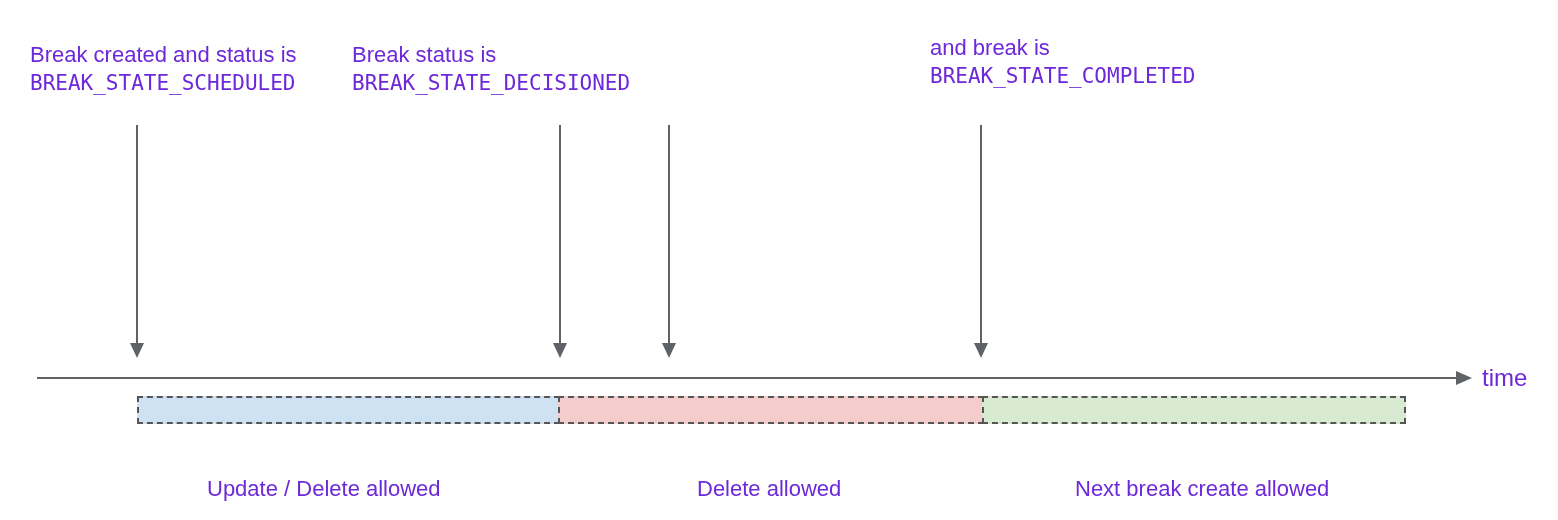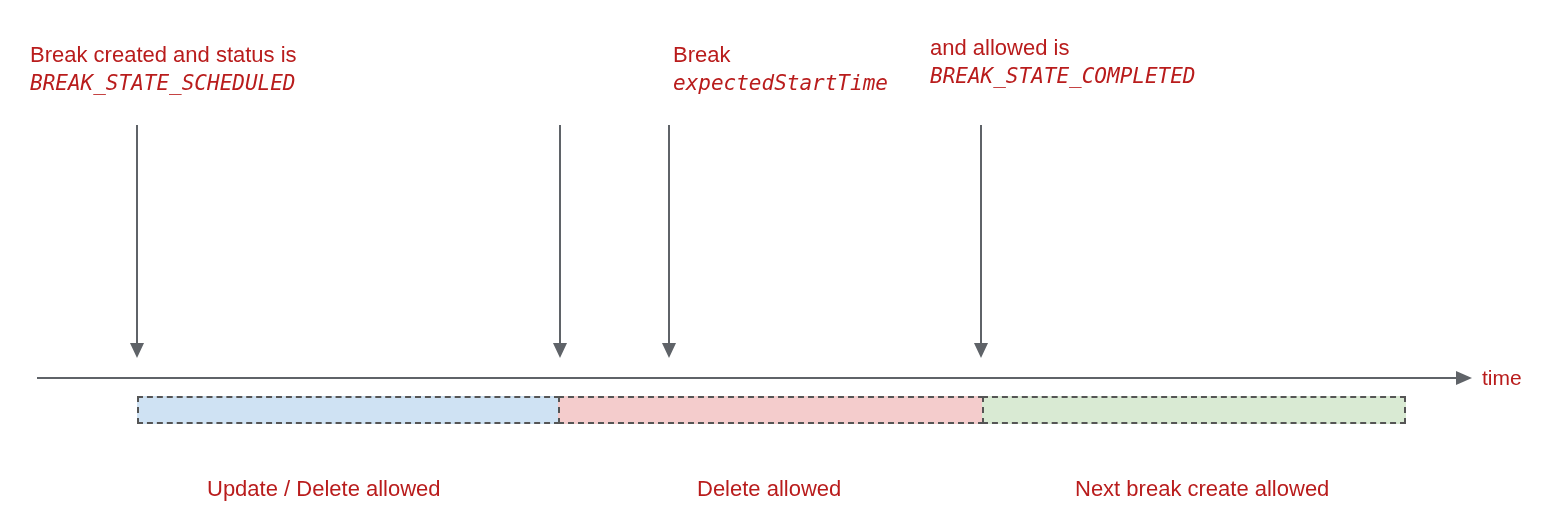--- a/index.html
+++ b/index.html
@@ -7,32 +7,31 @@
     padding: 0;
     background: #ffffff;
   }
   .canvas {
     position: relative;
     width: 1558px;
     height: 520px;
     background: #ffffff;
     overflow: hidden;
     font-family: "Liberation Sans", sans-serif;
-    color: #b91c1c;
+    color: #6d28d9;
   }
   .annotation {
     position: absolute;
     font-size: 22px;
     line-height: 29px;
     white-space: nowrap;
   }
   .annotation .mono {
     font-family: "DejaVu Sans Mono", monospace;
     font-size: 21px;
-    font-style: italic;
   }
   .event-arrow {
     position: absolute;
     top: 125px;
     width: 14px;
     height: 233px;
   }
   .event-arrow .shaft {
     position: absolute;
     left: 6px;
@@ -66,21 +65,21 @@
     width: 0;
     height: 0;
     border-top: 7px solid transparent;
     border-bottom: 7px solid transparent;
     border-left: 16px solid #5f6368;
   }
   .time-label {
     position: absolute;
     left: 1482px;
     top: 364px;
-    font-size: 21px;
+    font-size: 24px;
     line-height: 27px;
   }
   .segment {
     position: absolute;
     top: 396px;
     height: 28px;
     box-sizing: border-box;
     border: 2px dashed #555555;
   }
   .segment-label {
@@ -94,28 +93,28 @@
 </head>
 <body>
 
 <div class="canvas">
 
   <div class="annotation" style="left:30px; top:40px">
     <div>Break created and status is</div>
     <div class="mono">BREAK_STATE_SCHEDULED</div>
   </div>
 
-
-  <div class="annotation" style="left:673px; top:40px">
-    <div>Break</div>
-    <div class="mono">expectedStartTime</div>
+  <div class="annotation" style="left:352px; top:40px">
+    <div>Break status is</div>
+    <div class="mono">BREAK_STATE_DECISIONED</div>
   </div>
 
+
   <div class="annotation" style="left:930px; top:33px">
-    <div>and allowed is</div>
+    <div>and break is</div>
     <div class="mono">BREAK_STATE_COMPLETED</div>
   </div>
 
   <div class="event-arrow" style="left:130px">
     <div class="shaft"></div>
     <div class="head"></div>
   </div>
   <div class="event-arrow" style="left:553px">
     <div class="shaft"></div>
     <div class="head"></div>

